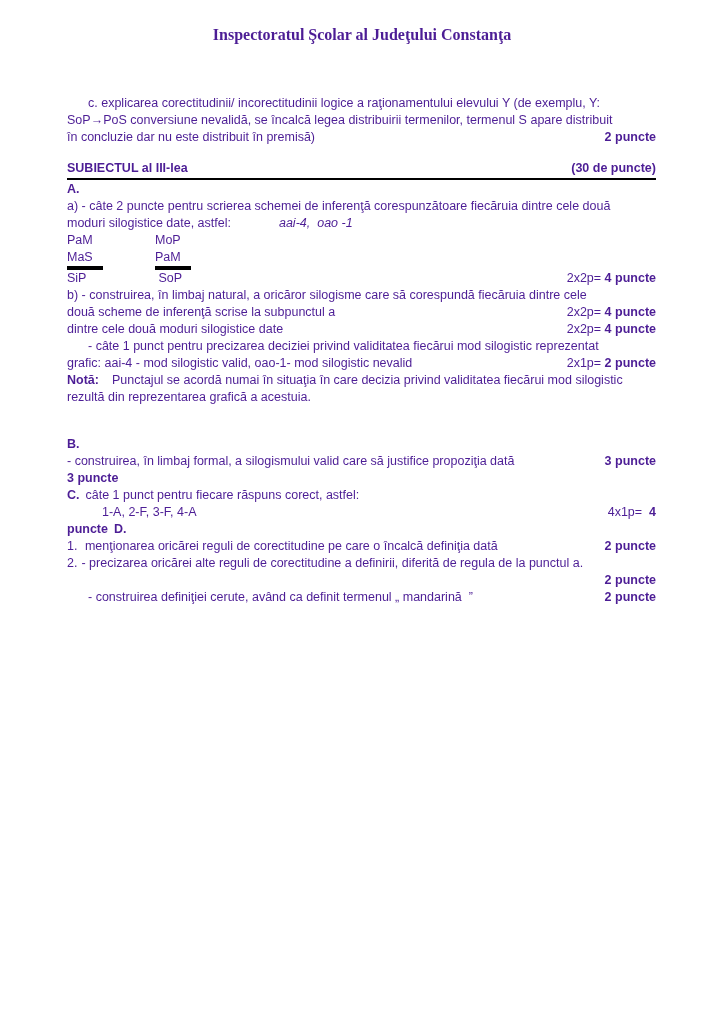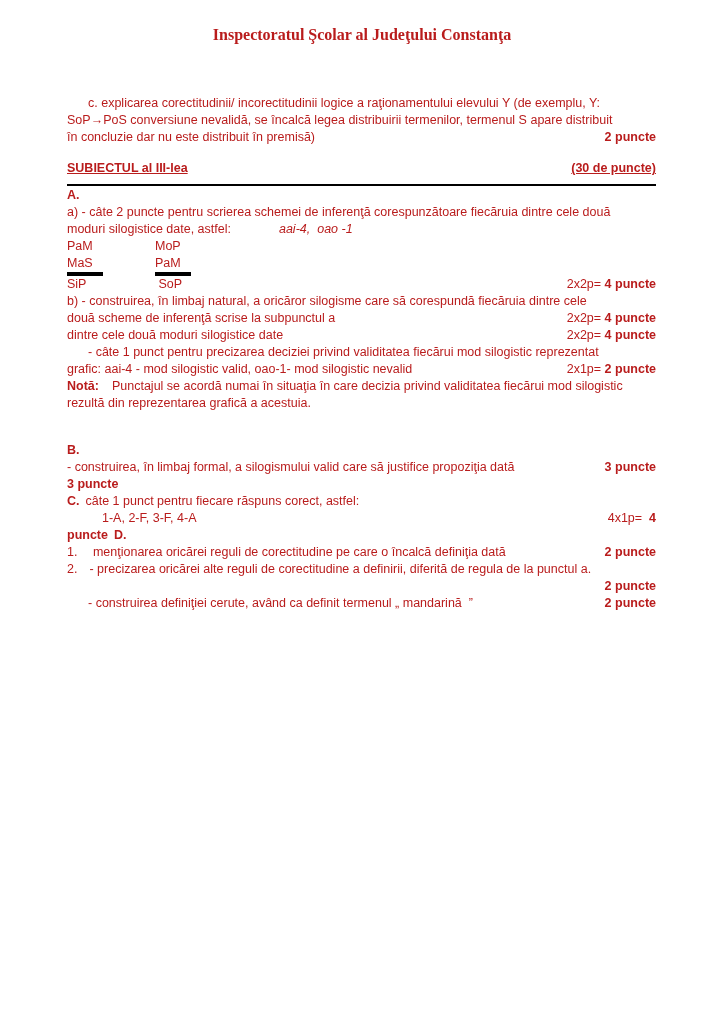--- a/index.html
+++ b/index.html
@@ -3,21 +3,21 @@
 <meta charset="utf-8">
 <style>
   * { margin:0; padding:0; box-sizing:border-box; }
   html,body { background:#fff; }
   .page {
     position:relative;
     width:724px; height:836px;
     background:#ffffff;
     font-family:"Liberation Sans", sans-serif;
     font-size:12.5px;
-    color:#b91c1c;
+    color:#4c1d95;
     overflow:hidden;
   }
   .title {
     position:absolute; top:26px; left:0; width:100%;
     text-align:center;
     font-family:"Liberation Serif", serif;
     font-size:16px; font-weight:bold;
   }
   .content {
     position:absolute; left:67px; right:68px; top:95px;
@@ -25,29 +25,29 @@
   .line { display:flex; line-height:17px; min-height:17px; align-items:baseline; }
   .sb { justify-content:space-between; }
   .end { justify-content:flex-end; }
   .b { font-weight:bold; }
   .i { font-style:italic; }
   .lt { white-space:pre; }
   .ind21 { padding-left:21px; }
   .ind35 { padding-left:35px; }
   .ml4 { margin-left:13px; }
   .ml6 { margin-left:6px; }
-  .ml12 { margin-left:12px; }
+  .ml12 { margin-left:4px; }
   .ml48 { margin-left:48px; }
   .syl { display:inline-block; width:88px; }
   .ub { border-bottom:4px solid #000000; padding-right:10px; display:inline-block; }
   .pts { white-space:pre; }
   .rule {
     border-bottom:2px solid #000;
     margin-top:14px; margin-bottom:1px;
-    font-weight:bold; padding-bottom:7px;text-decoration:underline;
+    font-weight:bold; padding-bottom:1px;
   }
   .gap30 { height:30px; }
   .footer { position:absolute; left:67px; right:68px; top:918px; }
   .footer-rule { border-top:1px solid #000; height:0; }
   .footer-course { font-style:italic; font-size:12px; margin-top:3px; }
   .footer-page { text-align:center; font-size:16px; margin-top:12px; }
 </style>
 </head>
 <body>
 

